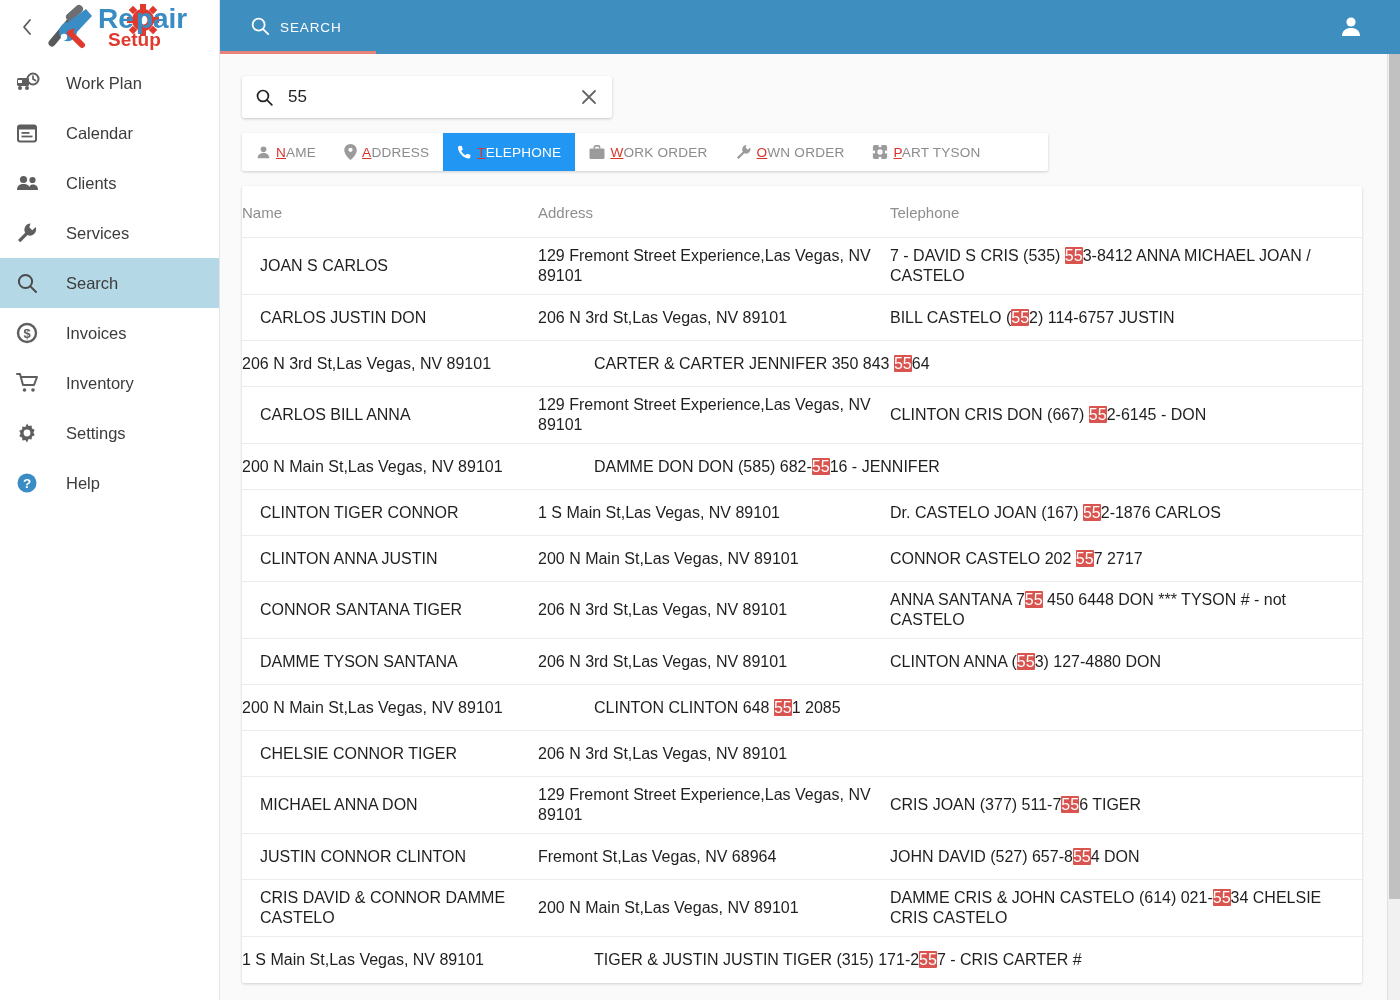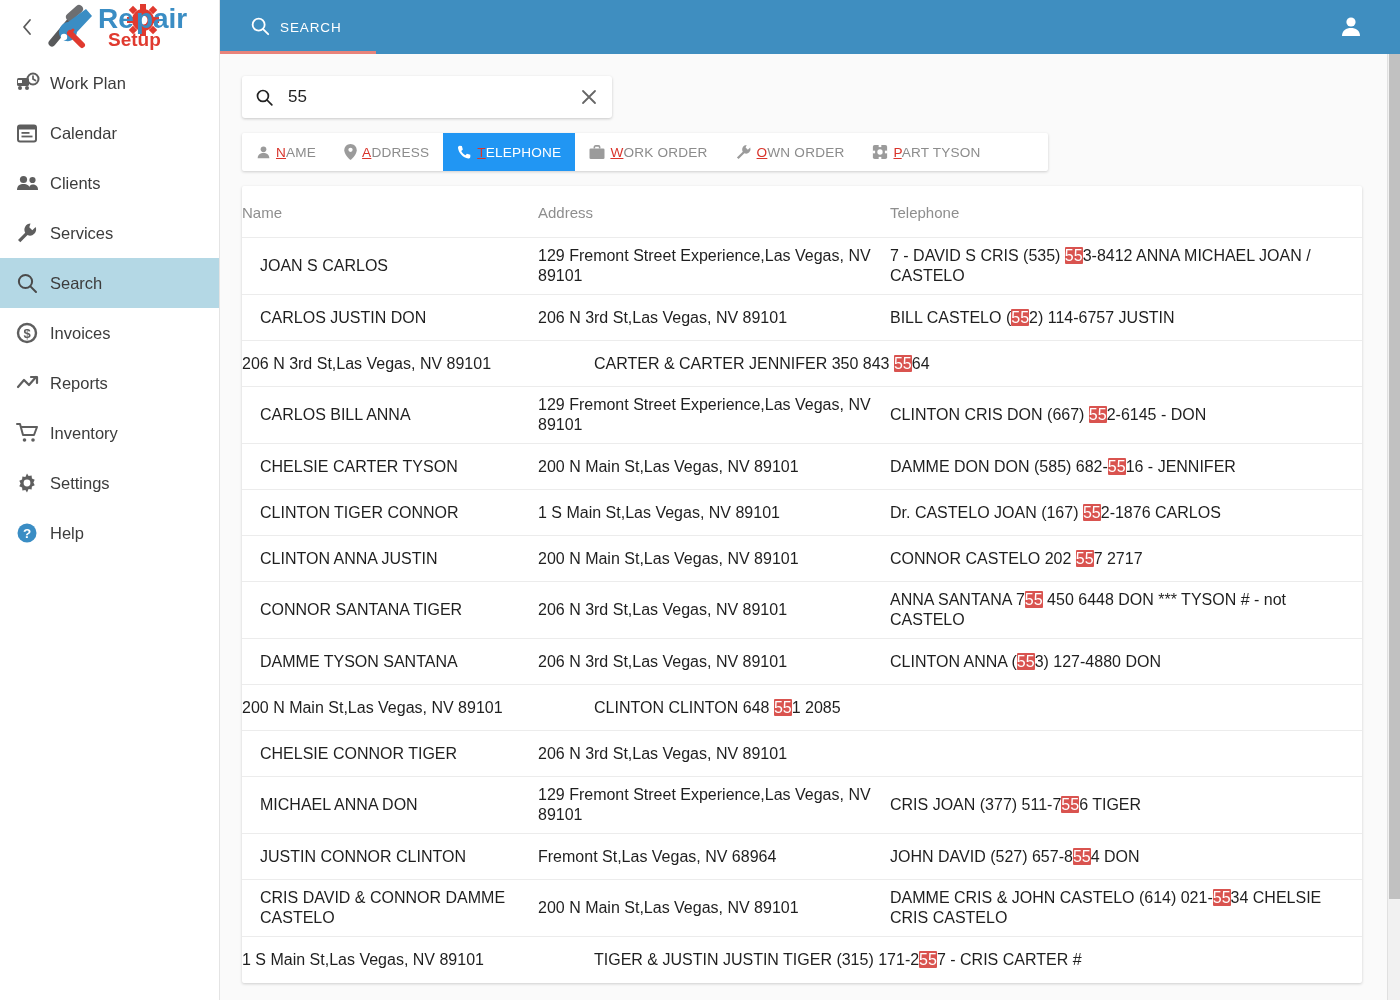--- a/index.html
+++ b/index.html
@@ -31,21 +31,21 @@
     display: flex; align-items: center;
     height: 50px; padding-left: 16px;
     color: #3c3c3c; font-size: 16.5px;
     cursor: pointer;
   }
   .nav-item.active { background: #b4d8e5; }
   .nav-icon {
     width: 34px; min-width: 34px; display: flex; align-items: center; justify-content: flex-start;
     color: #5e5e5e;
   }
-  .nav-label { margin-left: 0; }
+  .nav-label { margin-left: 16px; }
 
   
   .main { flex: 1; height: 1000px; position: relative; background: #fafafa; }
 
   .topbar {
     height: 54px; background: #3f8ec0;
     display: flex; align-items: stretch; justify-content: space-between;
     position: relative;
   }
   .topbar-tabs { display: flex; align-items: stretch; }
@@ -249,29 +249,20 @@
       <div class="nav-item">
         <span class="nav-icon">
           <svg width="22" height="22" viewBox="0 0 22 22" aria-hidden="true">
             <circle cx="11" cy="11" r="9" fill="none" stroke="#5e5e5e" stroke-width="2.4"></circle>
             <text x="11" y="16" text-anchor="middle" font-family="Liberation Sans, sans-serif" font-size="13" font-weight="bold" fill="#5e5e5e">$</text>
           </svg>
         </span>
         <span class="nav-label">Invoices</span>
       </div>
 
-      <div class="nav-item">
-        <span class="nav-icon">
-          <svg width="24" height="18" viewBox="0 0 24 18" fill="none" aria-hidden="true">
-            <path d="M2 13 L8 6 L13 11 L20 3" stroke="#5e5e5e" stroke-width="2.2" stroke-linecap="round" stroke-linejoin="round"></path>
-            <path d="M15 3 H21 V9" stroke="#5e5e5e" stroke-width="2.2" fill="none" stroke-linecap="round" stroke-linejoin="round"></path>
-          </svg>
-        </span>
-        <span class="nav-label">Reports</span>
-      </div>
 
       <div class="nav-item">
         <span class="nav-icon">
           <svg width="24" height="22" viewBox="0 0 24 22" fill="none" aria-hidden="true">
             <path d="M1 2 H4 L7 13 H18 L21 5 H5.5" stroke="#5e5e5e" stroke-width="2" stroke-linecap="round" stroke-linejoin="round"></path>
             <circle cx="8.5" cy="18" r="1.8" fill="#5e5e5e"></circle>
             <circle cx="17" cy="18" r="1.8" fill="#5e5e5e"></circle>
           </svg>
         </span>
         <span class="nav-label">Inventory</span>
@@ -419,21 +410,20 @@
             <div class="trow">
               <div class="cell c-addr">206 N 3rd St,Las Vegas, NV 89101</div>
               <div class="cell c-tel">CARTER &amp; CARTER JENNIFER 350 843 <mark>55</mark>64</div>
             </div>
             <div class="trow">
               <div class="cell c-name">CARLOS BILL ANNA</div>
               <div class="cell c-addr">129 Fremont Street Experience,Las Vegas, NV 89101</div>
               <div class="cell c-tel">CLINTON CRIS DON (667) <mark>55</mark>2-6145 - DON</div>
             </div>
             <div class="trow">
-              <div class="cell c-name">CHELSIE CARTER TYSON</div>
               <div class="cell c-addr">200 N Main St,Las Vegas, NV 89101</div>
               <div class="cell c-tel">DAMME DON DON (585) 682-<mark>55</mark>16 - JENNIFER</div>
             </div>
             <div class="trow">
               <div class="cell c-name">CLINTON TIGER CONNOR</div>
               <div class="cell c-addr">1 S Main St,Las Vegas, NV 89101</div>
               <div class="cell c-tel">Dr. CASTELO JOAN (167) <mark>55</mark>2-1876 CARLOS</div>
             </div>
             <div class="trow">
               <div class="cell c-name">CLINTON ANNA JUSTIN</div>

